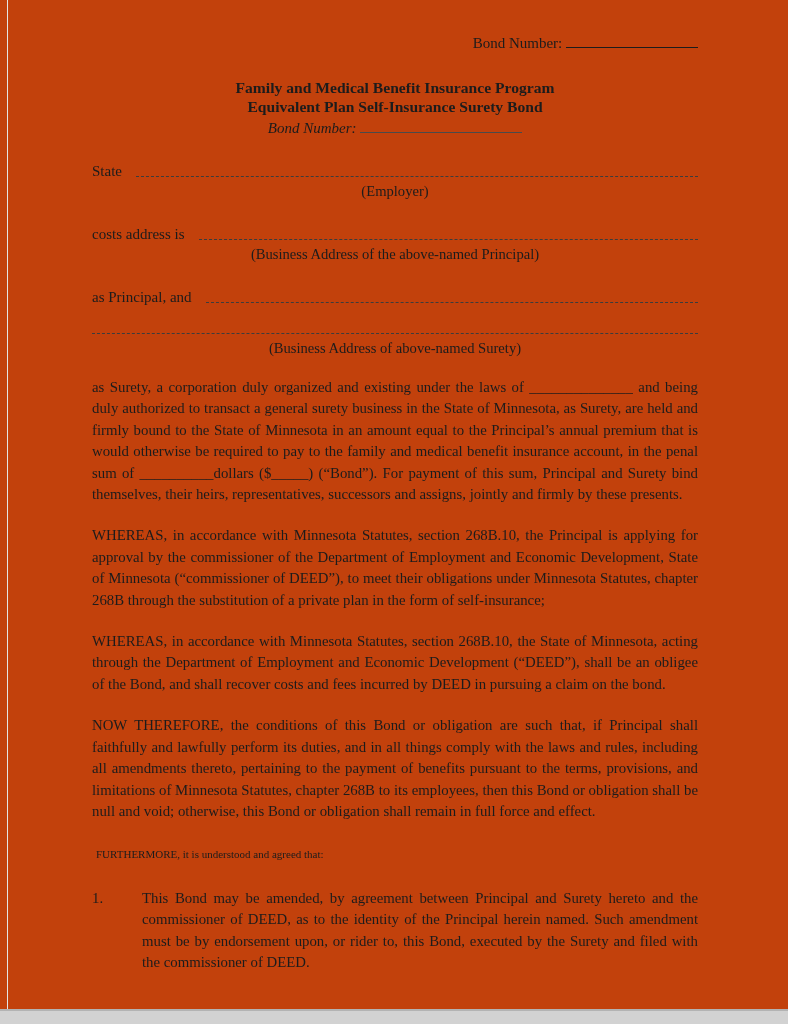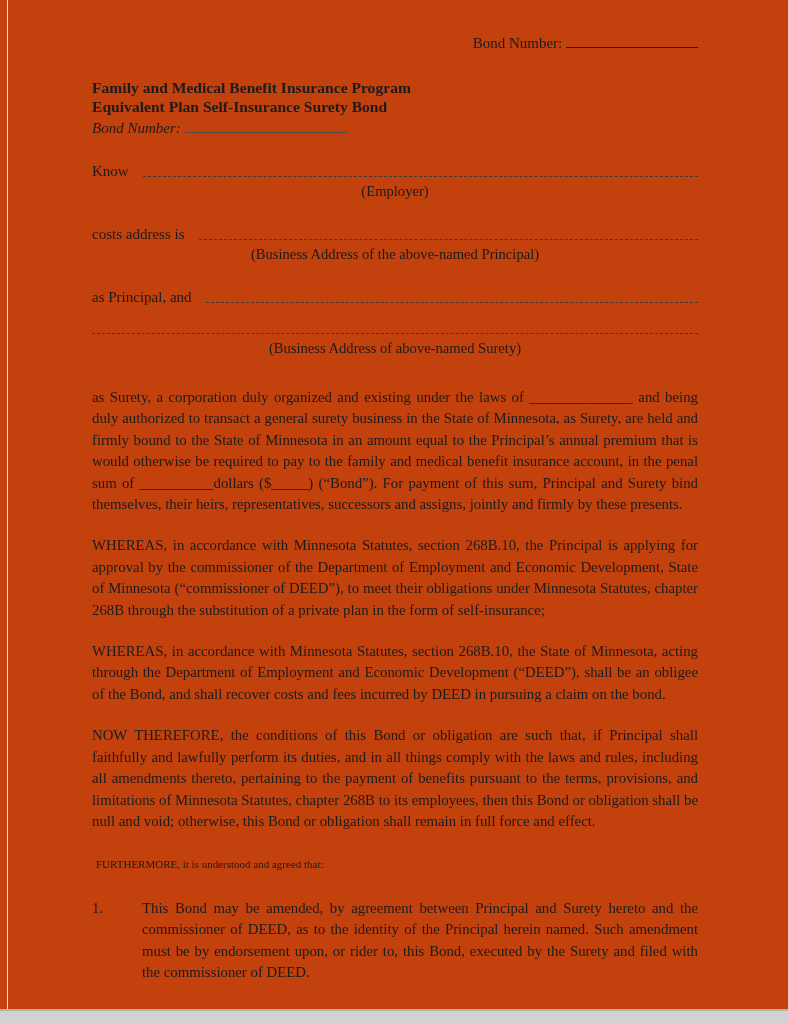--- a/index.html
+++ b/index.html
@@ -47,21 +47,21 @@
     margin-bottom: 26px;
   }
   .hdr-blank {
     display: inline-block;
     width: 132px;
     border-bottom: 1.5px solid #1c1c1c;
     height: 13px;
     vertical-align: baseline;
   }
   
-  .title-block { text-align: left; }
+  .title-block { text-align: center; }
   .title-line {
     font-weight: bold;
     font-size: 15.6px;
     line-height: 19px;
   }
   .subtitle {
     font-style: italic;
     font-size: 15px;
     margin-top: 3px;
   }
@@ -98,21 +98,21 @@
   }
   .field-row.no-prefix { margin-top: 27px; }
   
   .para {
     font-size: 14.8px;
     line-height: 21.4px;
     text-align: justify;
     margin: 0;
     margin-top: 20px;
   }
-  .para.first { margin-top: 30px; }
+  .para.first { margin-top: 20px; }
   .plain {
     font-size: 11px;
     line-height: 21.4px;
     margin: 4px;
     margin-top: 22px;
   }
   .list-item {
     display: flex;
     margin-top: 22px;
     font-size: 14.8px;
@@ -144,21 +144,21 @@
       <div class="title-line">Family and Medical Benefit Insurance Program</div>
       <div class="title-line">Equivalent Plan Self-Insurance Surety Bond</div>
       <div class="subtitle">
         <span>Bond Number:</span>
         <span class="subtitle-blank"></span>
       </div>
     </div>
 
 
     <div class="field-row">
-      <span class="field-prefix">Know</span>
+      <span class="field-prefix">State</span>
       <span class="dash-line"></span>
     </div>
     <div class="field-caption">(Employer)</div>
 
     <div class="field-row">
       <span class="field-prefix">costs address is</span>
       <span class="dash-line"></span>
     </div>
     <div class="field-caption">(Business Address of the above-named Principal)</div>
 

